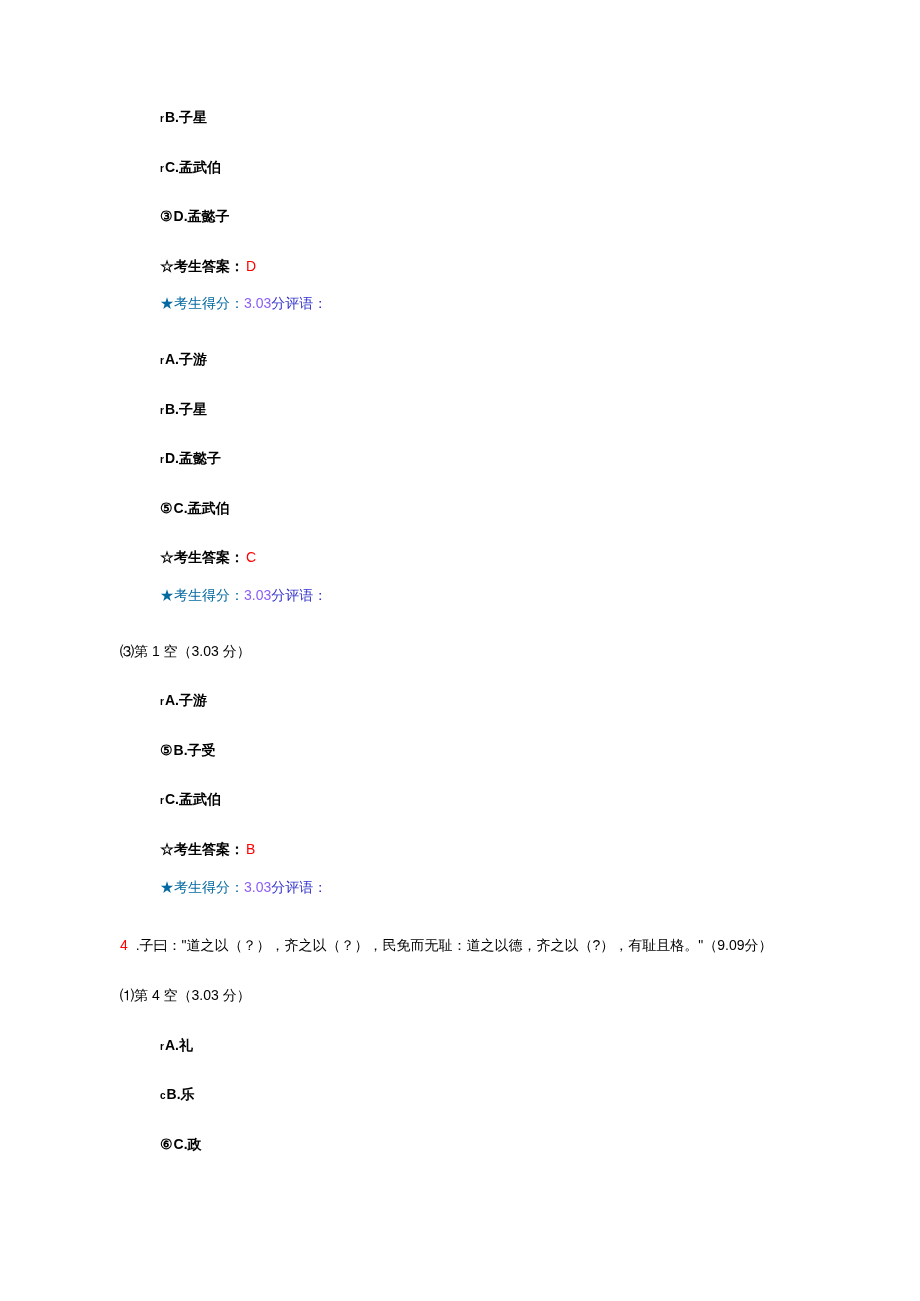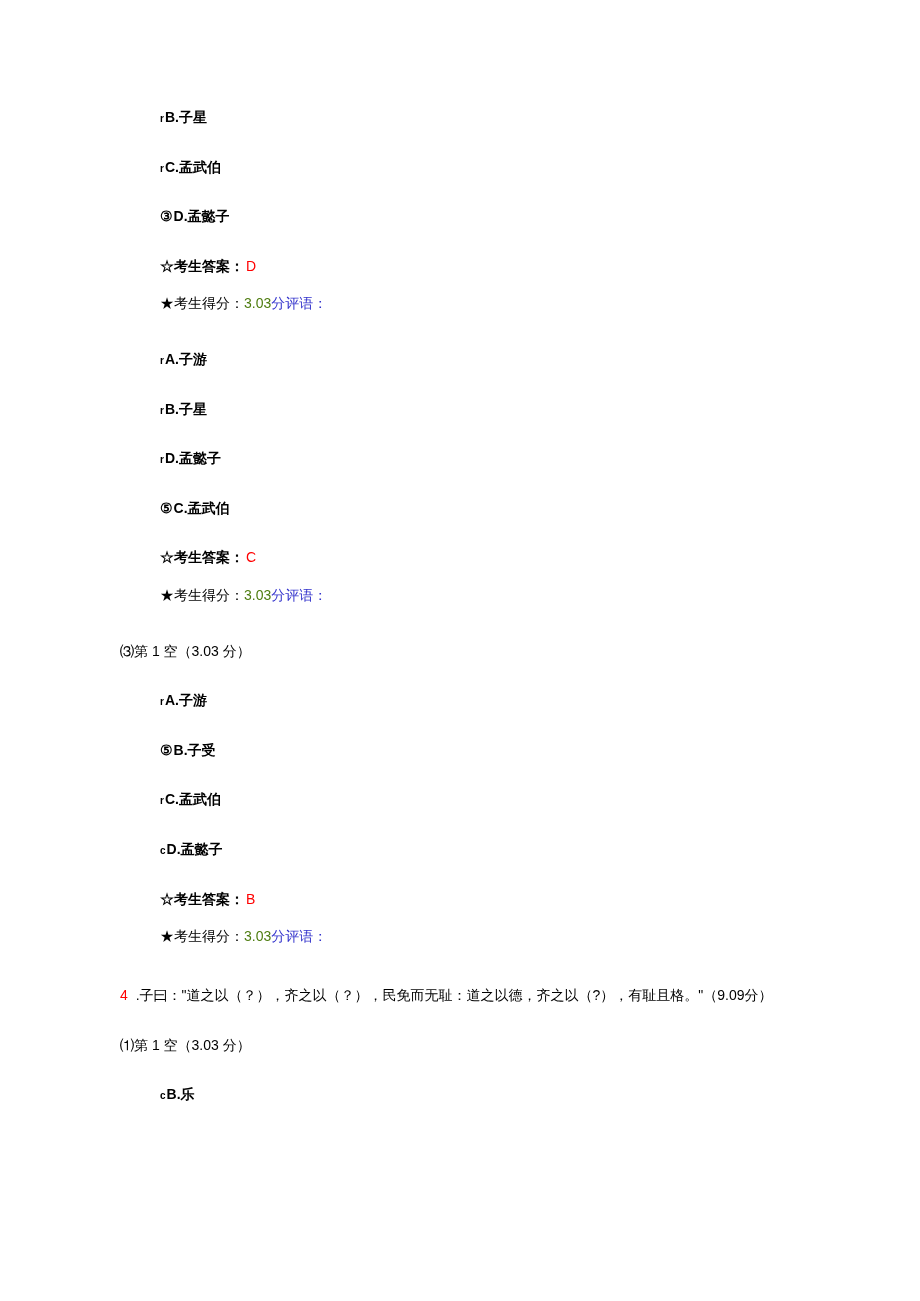--- a/index.html
+++ b/index.html
@@ -40,24 +40,24 @@
   .answer-line .ans {
     color: #ff0000;
     margin-left: 2px;
   }
   .score-line {
     padding-left: 40px;
     margin-bottom: 36px;
     color: #3333cc;
   }
   .score-line .filled-star {
-    color: #000000;
+    color: #0369a1;
   }
   .score-line .score-num {
-    color: #4d7c0f;
+    color: #8b5cf6;
   }
   .sub-heading {
     margin-bottom: 30px;
   }
   .question-line {
     margin-bottom: 28px;
     line-height: 1.8;
   }
   .qnum {
     color: #ff0000;
@@ -107,32 +107,35 @@
   <div class="sub-heading">⑶第 1 空（3.03 分）</div>
   <div class="option">
     <span class="marker">r</span><span>A.子游</span>
   </div>
   <div class="option">
     <span class="marker circled">⑤</span><span>B.子受</span>
   </div>
   <div class="option">
     <span class="marker">r</span><span>C.孟武伯</span>
   </div>
-  <div class="option">
-    <span class="marker">c</span><span>D.孟懿子</span>
-  </div>
   <div class="answer-line">
     <span class="star">☆考生答案：</span><span class="ans">B</span>
   </div>
   <div class="score-line">
     <span class="filled-star">★考生得分：</span><span class="score-num">3.03</span><span>分评语：</span>
   </div>
 
   <div class="question-line">
     <span class="qnum">4</span><span> .子曰："道之以（？），齐之以（？），民免而无耻：道之以德，齐之以（?），有耻且格。"（9.09分）</span>
   </div>
 
-  <div class="sub-heading">⑴第 1 空（3.03 分）</div>
+  <div class="sub-heading">⑴第 4 空（3.03 分）</div>
+  <div class="option">
+    <span class="marker">r</span><span>A.礼</span>
+  </div>
   <div class="option">
     <span class="marker">c</span><span>B.乐</span>
+  </div>
+  <div class="option" style="margin-bottom:0">
+    <span class="marker circled">⑥</span><span>C.政</span>
   </div>
 
 </div>
 
 </body></html>

